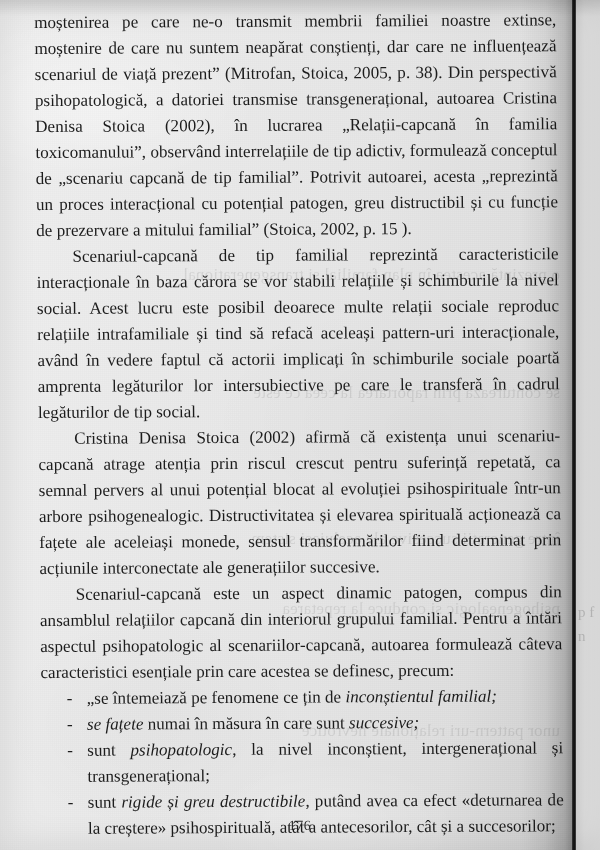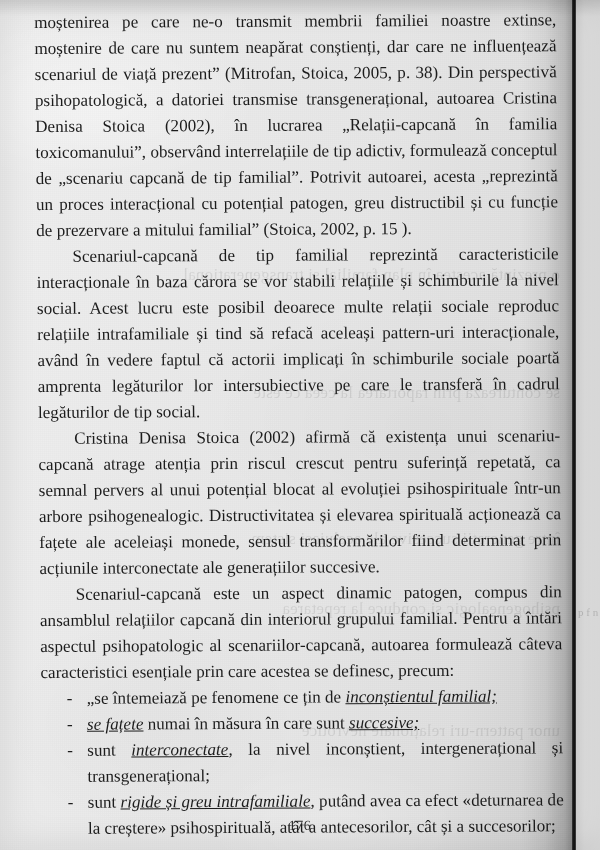--- a/index.html
+++ b/index.html
@@ -87,21 +87,21 @@
     left: 576px; right: 0;
     background: linear-gradient(90deg, #cfcfcf 0%, #dcdcdc 35%, #e2e2e2 100%);
     pointer-events: none;
   }
   .next-page-ghost {
     position: absolute;
     top: 600px;
     left: 578px;
     width: 22px;
     opacity: .22;
-    font-size: 11px;
+    font-size: 15px;
     line-height: 24px;
     color: #333;
     overflow: hidden;
     pointer-events: none;
     font-family: "Liberation Serif", serif;
   }
 
   
   .bleed {
     position: absolute;
@@ -139,21 +139,21 @@
   }
 
   .para {
     margin: 0;
     text-indent: 36px;
   }
   .para.no-indent { text-indent: 0; }
 
   .para + .para { margin-top: 0; }
 
-  em { font-style: italic; text-decoration: underline; }
+  em { font-style: italic; }
 
   
   .char-list {
     margin: 0;
     padding: 0;
     list-style: none;
   }
   .char-list li {
     position: relative;
     padding-left: 46px;
@@ -234,25 +234,25 @@
       <li>
         <span class="dash">-</span>
         <span><span>„se întemeiază pe fenomene ce țin de </span><em>inconștientul familial;</em></span>
       </li>
       <li>
         <span class="dash">-</span>
         <span><em>se fațete</em><span> numai în măsura în care sunt </span><em>succesive;</em></span>
       </li>
       <li>
         <span class="dash">-</span>
-        <span><span>sunt </span><em>interconectate</em><span>, la nivel inconștient, intergenerațional și transgenerațional;</span></span>
-      </li>
-      <li>
-        <span class="dash">-</span>
-        <span><span>sunt </span><em>rigide și greu intrafamiliale</em><span>, putând avea ca efect «deturnarea de la creștere» psihospirituală, atât a antecesorilor, cât și a succesorilor;</span></span>
+        <span><span>sunt </span><em>psihopatologic</em><span>, la nivel inconștient, intergenerațional și transgenerațional;</span></span>
+      </li>
+      <li>
+        <span class="dash">-</span>
+        <span><span>sunt </span><em>rigide și greu destructibile</em><span>, putând avea ca efect «deturnarea de la creștere» psihospirituală, atât a antecesorilor, cât și a succesorilor;</span></span>
       </li>
     </ul>
 
   </div>
 
   <div class="folio">
     <span>176</span>
   </div>
 
   <div class="gutter-shadow"></div>

